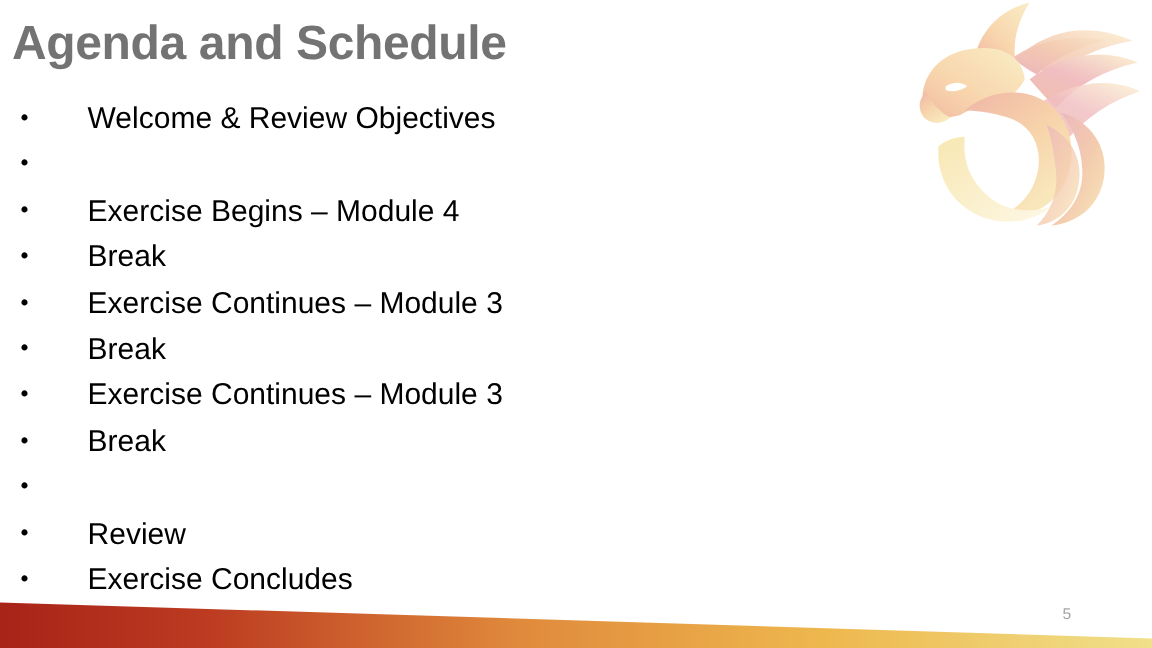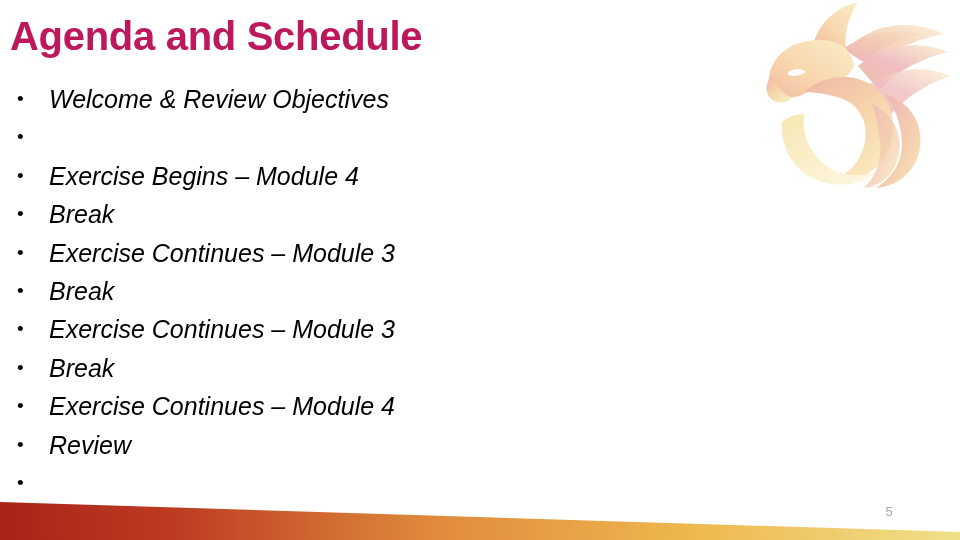--- a/index.html
+++ b/index.html
@@ -22,21 +22,21 @@
   
   #slide-title {
     position: absolute;
     left: 10px;
     top: 12px;
     width: 700px;
     font-family: "Liberation Sans", sans-serif;
     font-size: 40px;
     font-weight: bold;
     line-height: 48px;
-    color: #be185d;
+    color: #737373;
     letter-spacing: -0.3px;
     white-space: nowrap;
   }
 
   
   #bullet-list {
     position: absolute;
     left: 0px;
     top: 80px;
     width: 740px;
@@ -58,24 +58,23 @@
     left: 17px;
     top: 0;
     width: 12px;
     font-size: 19px;
     line-height: 38.4px;
     text-align: left;
     color: #000000;
   }
   .bullet-text {
     position: absolute;
-    left: 49px;
+    left: 73px;
     top: 0;
     line-height: 38.4px;
-    font-style: italic;
   }
 
   
   #logo-phoenix {
     position: absolute;
     right: 8px;
     top: 0px;
     width: 200px;
     height: 190px;
     pointer-events: none;
@@ -147,28 +146,28 @@
     <li class="bullet-row">
       <span class="bullet-mark">•</span>
       <span class="bullet-text">Exercise Continues – Module 3</span>
     </li>
     <li class="bullet-row">
       <span class="bullet-mark">•</span>
       <span class="bullet-text">Break</span>
     </li>
     <li class="bullet-row">
       <span class="bullet-mark">•</span>
-      <span class="bullet-text">Exercise Continues – Module 4</span>
     </li>
     <li class="bullet-row">
       <span class="bullet-mark">•</span>
       <span class="bullet-text">Review</span>
     </li>
     <li class="bullet-row">
       <span class="bullet-mark">•</span>
+      <span class="bullet-text">Exercise Concludes</span>
     </li>
   </ul>
 
   <div id="logo-phoenix">
     <svg viewBox="0 0 200 190" xmlns="http://www.w3.org/2000/svg">
       <defs>
         <linearGradient id="gHead" x1="0" y1="1" x2="1" y2="0">
           <stop offset="0%" stop-color="#f0b49b"></stop>
           <stop offset="40%" stop-color="#f8d2a6"></stop>
           <stop offset="100%" stop-color="#f9ecc2"></stop>

